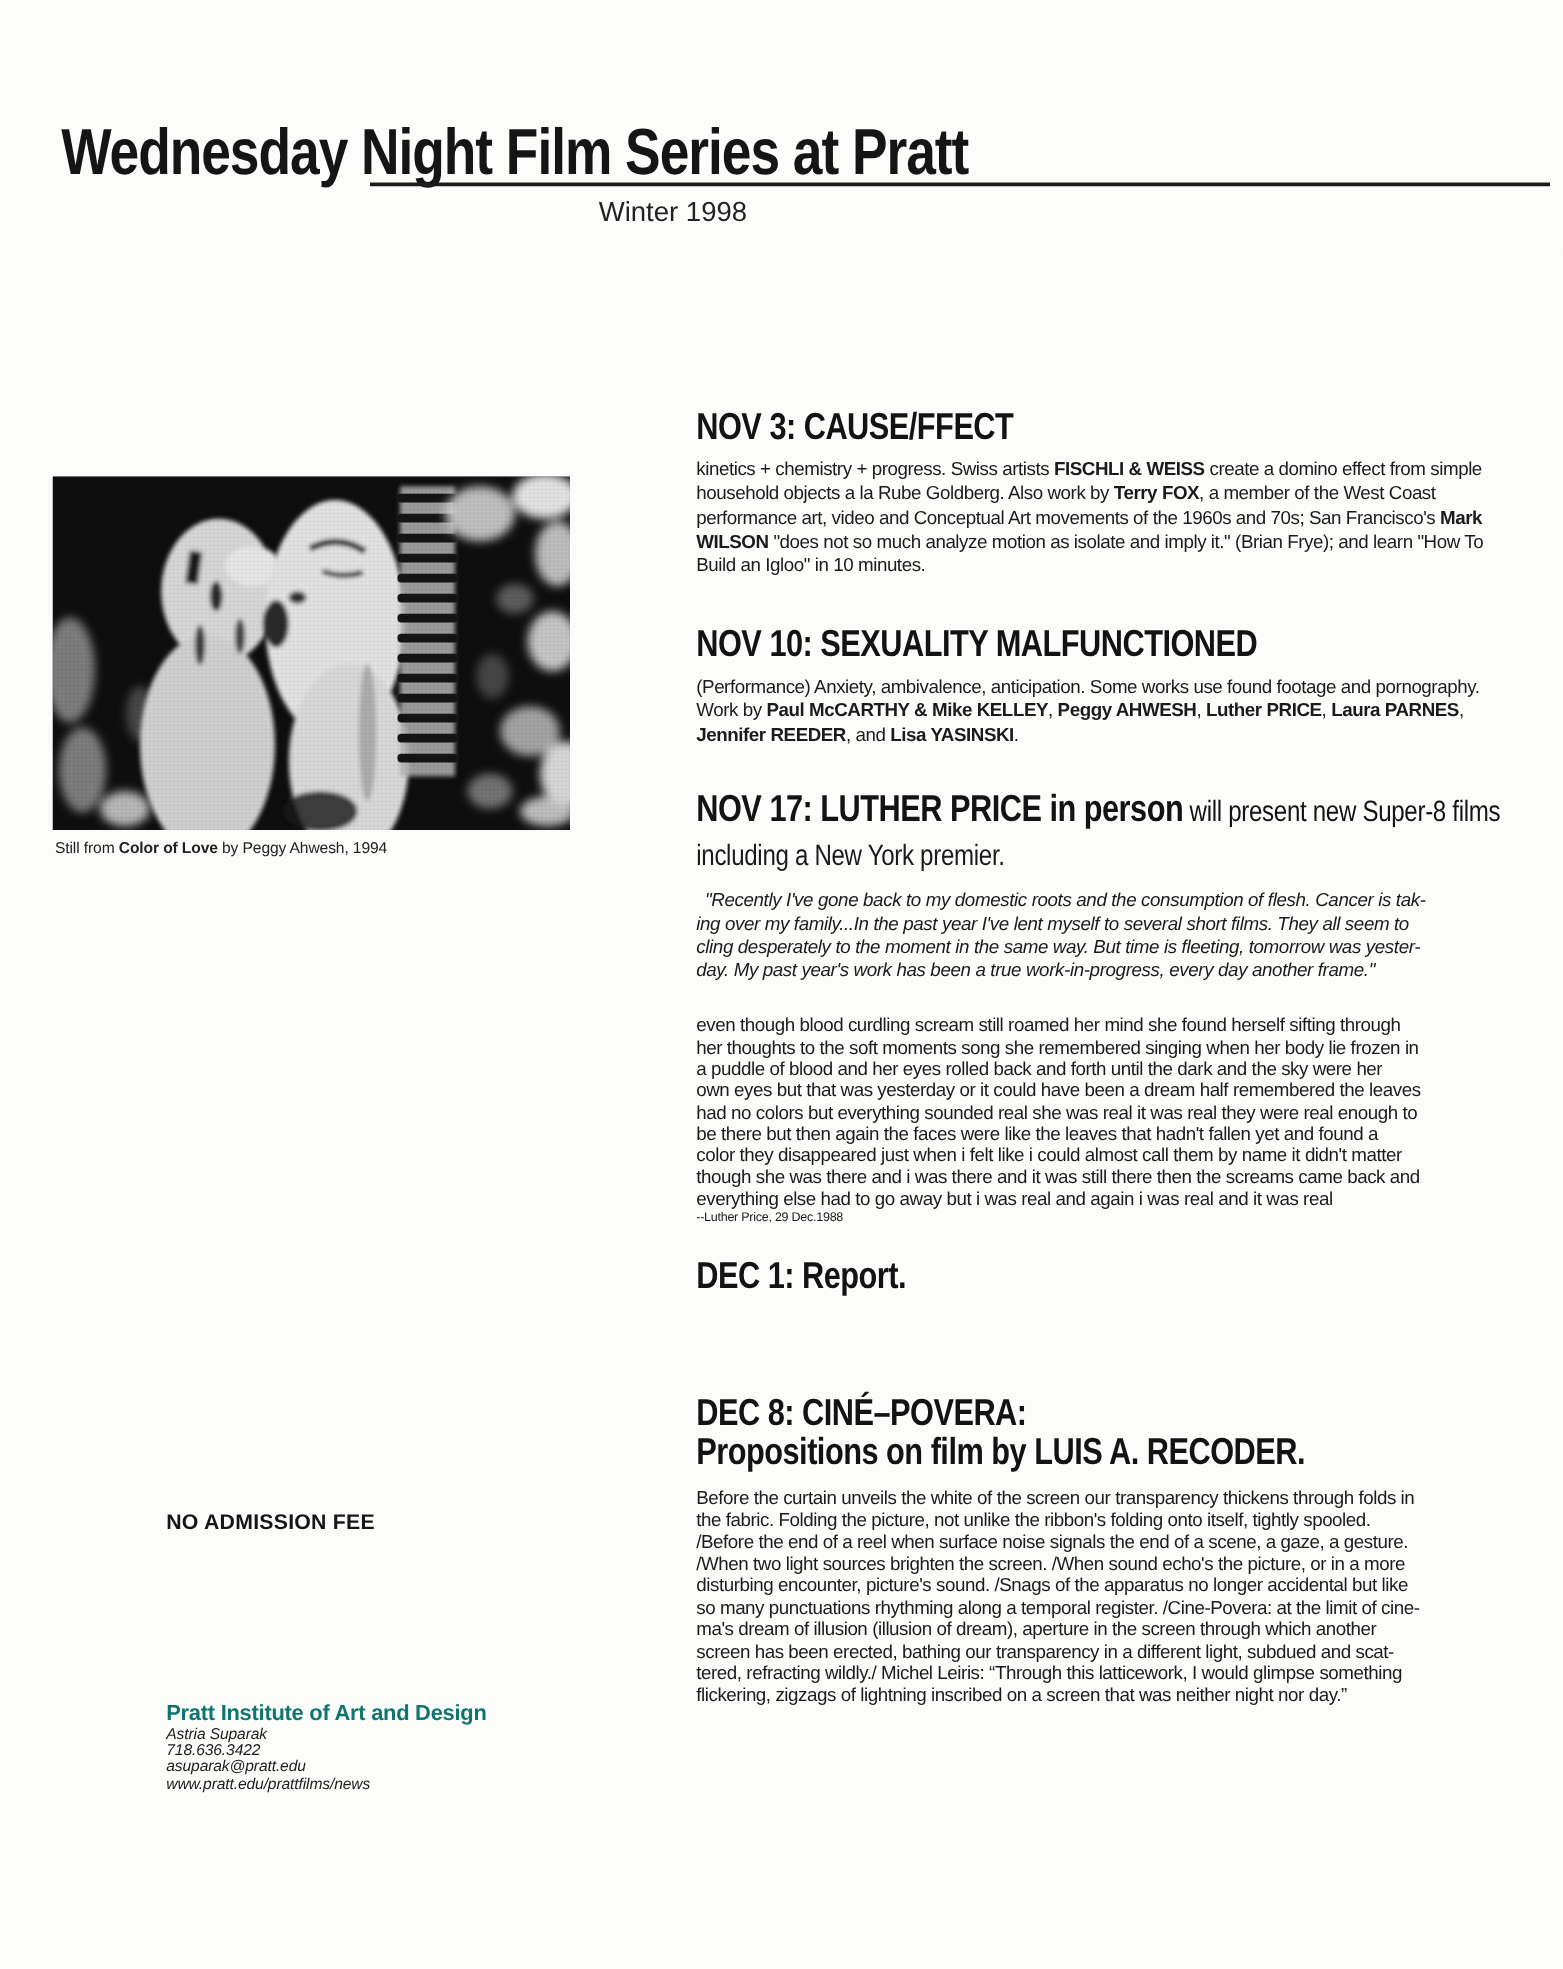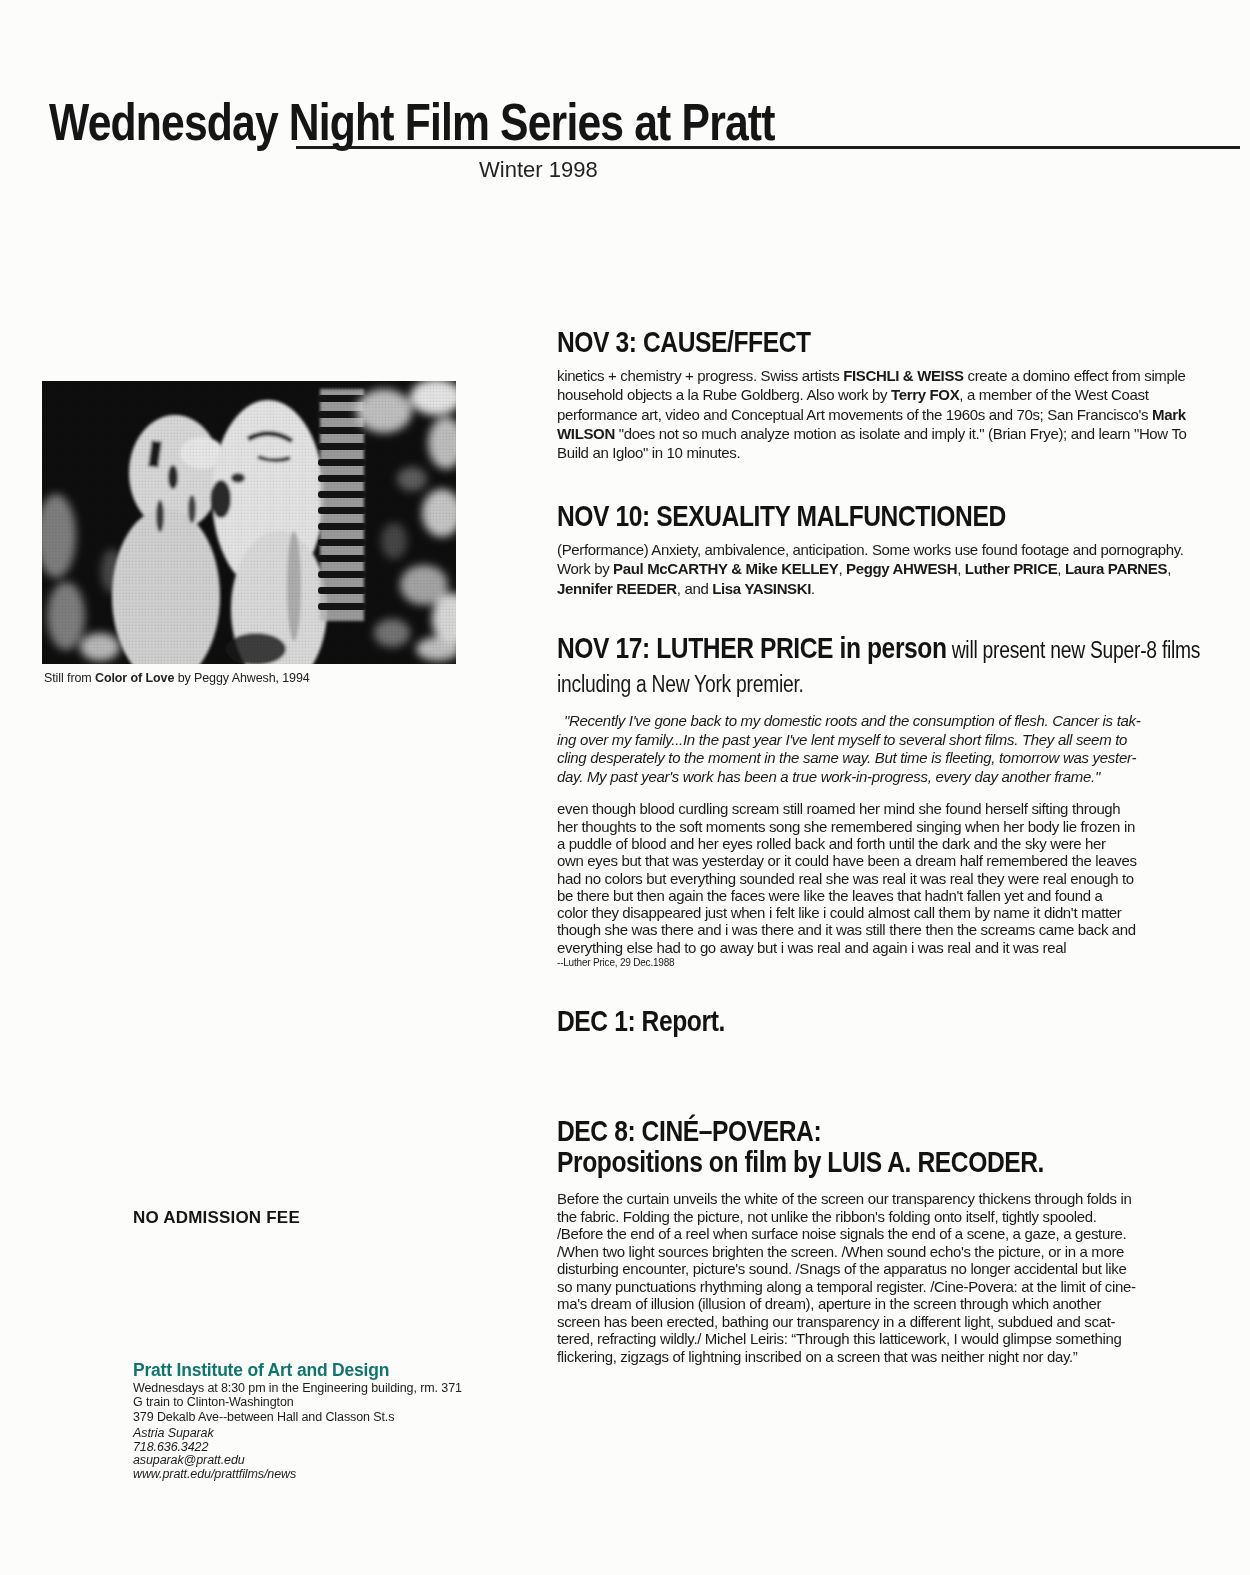--- a/index.html
+++ b/index.html
@@ -48,21 +48,21 @@
   .hm{font-size:23.5px;font-weight:400;letter-spacing:-0.3px;}
   .h17-2{
     font-size:23.5px;letter-spacing:-0.3px;color:#1a1a1a;white-space:nowrap;
     transform:scaleX(.82);transform-origin:0 0;line-height:28px;
   }
   .body{font-size:15px;letter-spacing:-0.35px;line-height:19.3px;margin-top:9px;color:#1b1b1b;}
   .quote{
     margin-top:14px;font-size:15px;letter-spacing:-0.3px;line-height:18.6px;
     font-style:italic;text-indent:7px;color:#1b1b1b;
   }
-  .stream{margin-top:14px;font-size:15px;letter-spacing:-0.35px;line-height:17.3px;color:#1b1b1b;}
+  .stream{margin-top:26px;font-size:15px;letter-spacing:-0.35px;line-height:17.3px;color:#1b1b1b;}
   .attr{font-size:10px;letter-spacing:-0.2px;margin-top:1px;color:#1b1b1b;}
   .intro{margin-top:6px;font-size:15px;letter-spacing:-0.35px;line-height:17.6px;color:#1b1b1b;}
   .para{margin-top:13px;font-size:15px;letter-spacing:-0.35px;line-height:17.5px;color:#1b1b1b;}
 </style>
 </head>
 <body>
 
 <div class="page">
 
   <div class="title" data-bind="header.title">Wednesday Night Film Series at Pratt</div>
@@ -147,23 +147,20 @@
 
       <rect width="414" height="283" fill="url(#ht)" opacity=".28"></rect>
     </svg>
   </figure>
   <div class="caption"><span>Still from </span><span class="b">Color of Love</span><span> by Peggy Ahwesh, 1994</span></div>
 
   <div class="no-fee" data-bind="info.no_admission">NO ADMISSION FEE</div>
 
   <div class="org">
     <div class="org-name" data-bind="info.org_name">Pratt Institute of Art and Design</div>
-    <div data-bind-lines="info.org_lines">Wednesdays at 8:30 pm in the Engineering building, rm. 371
-G train to Clinton-Washington
-379 Dekalb Ave--between Hall and Classon St.s</div>
     <div class="contact" data-bind-lines="info.contact_lines">Astria Suparak
 718.636.3422
 asuparak@pratt.edu
 www.pratt.edu/prattfilms/news</div>
   </div>
 
   <section class="sec sec-nov3">
     <div class="h" data-bind="events.nov3.heading">NOV 3: CAUSE/FFECT</div>
     <div class="body"><span>kinetics + chemistry + progress. Swiss artists </span><span class="b">FISCHLI &amp; WEISS</span><span> create a domino effect from simple household objects a la Rube Goldberg. Also work by </span><span class="b">Terry FOX</span><span>, a member of the West Coast performance art, video and Conceptual Art movements of the 1960s and 70s; San Francisco's </span><span class="b">Mark WILSON</span><span> "does not so much analyze motion as isolate and imply it." (Brian Frye); and learn "How To Build an Igloo" in 10 minutes.</span></div>
   </section>

